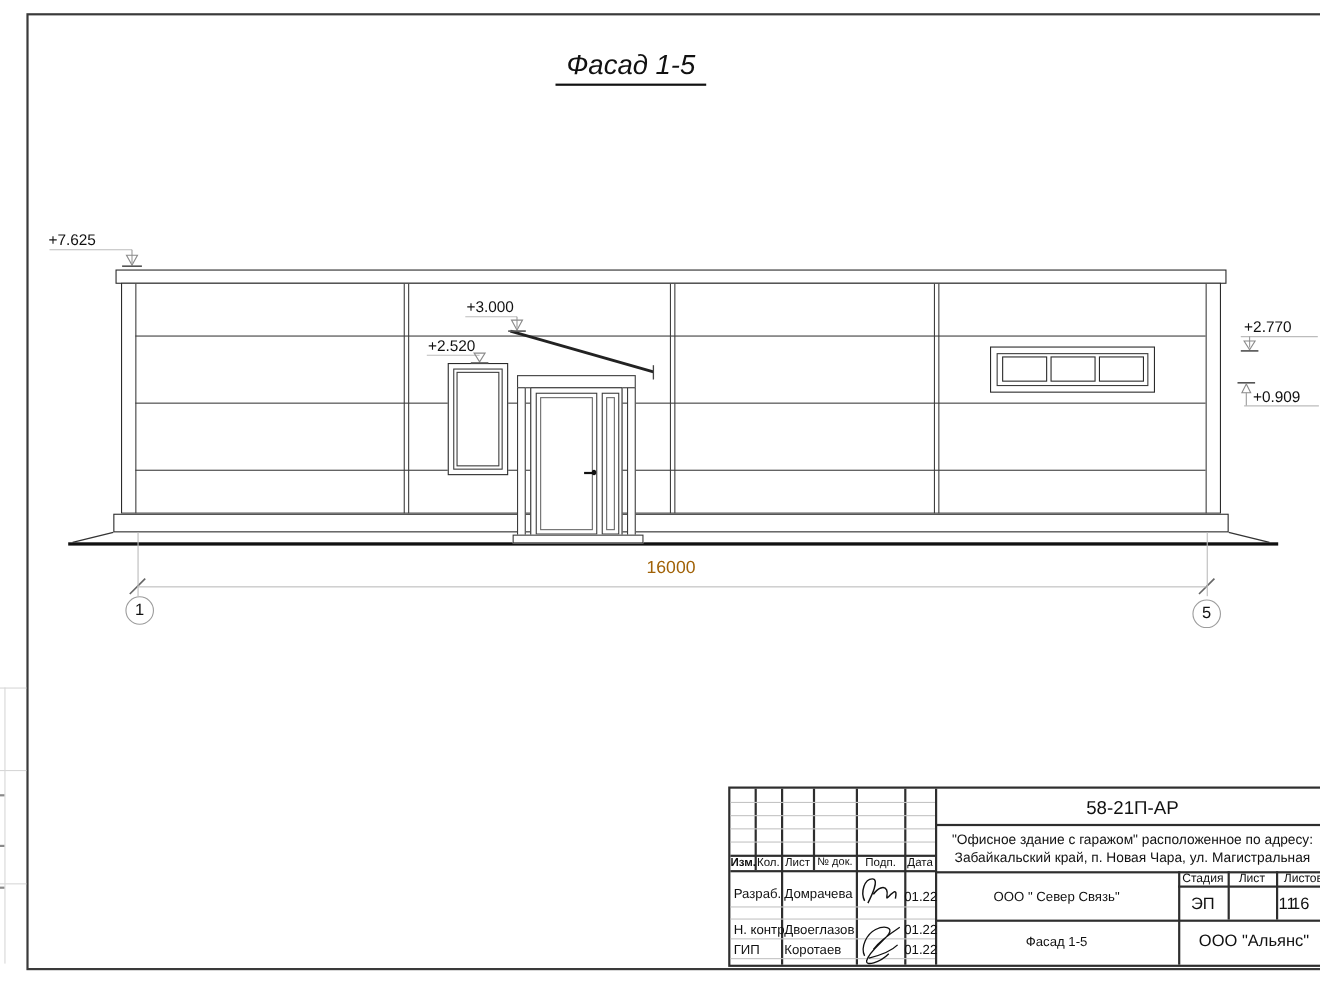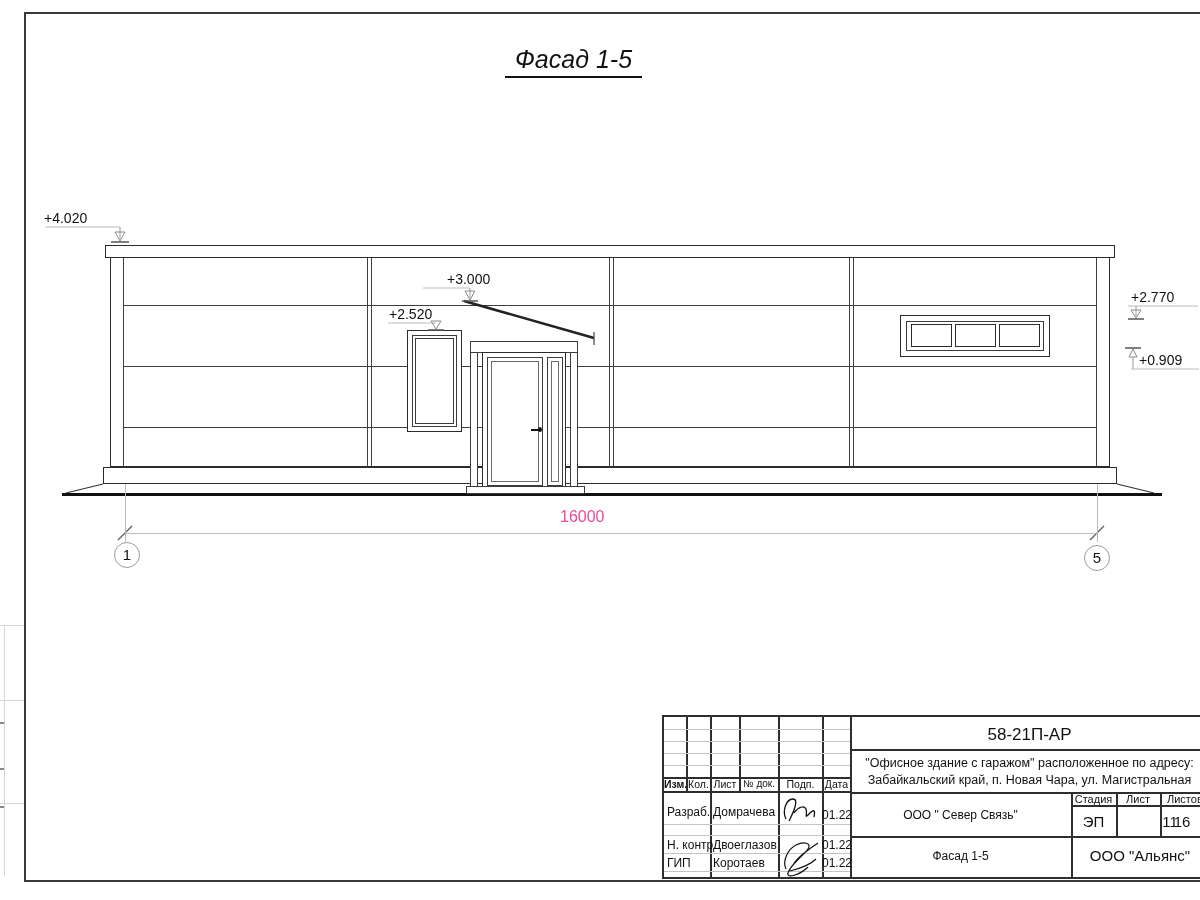--- a/index.html
+++ b/index.html
@@ -7,21 +7,21 @@
        font-family:"Liberation Sans", sans-serif;color:#1a1a1a;}
   .abs{position:absolute;}
   .box{position:absolute;border:1.3px solid #2b2b2b;background:#fff;box-sizing:border-box;}
   .thin{border-width:1px;border-color:#3c3c3c;}
   .hline{position:absolute;height:1px;background:#3f3f3f;}
   .vline{position:absolute;width:1px;background:#3f3f3f;}
   .lite{background:#bcbcbc;}
   .xlite{background:#d7d7d7;}
   .joint{position:absolute;width:5px;border-left:1px solid #3f3f3f;border-right:1px solid #3f3f3f;box-sizing:border-box;}
   .elev{position:absolute;font-size:14px;color:#111;white-space:nowrap;}
-  .dimtxt{position:absolute;font-size:16px;color:#ec4899;}
+  .dimtxt{position:absolute;font-size:16px;color:#a16207;text-align:center;}
   .axis{position:absolute;width:24px;height:24px;border:1px solid #9c9c9c;border-radius:50%;
         background:#fff;text-align:center;line-height:24px;font-size:15px;color:#111;}
   .ttl{position:absolute;font-style:italic;font-size:25px;color:#111;
        border-bottom:2px solid #111;padding:0 10px 2px 10px;}
   
   .tb-txt{position:absolute;color:#111;white-space:nowrap;}
   .c{text-align:center;}
   .tb-dark{background:#2e2e2e;}
   .tb-lite{background:#c4c4c4;}
   svg{display:block;}
@@ -114,22 +114,22 @@
 
   <line x1="1125" y1="348" x2="1141" y2="348" stroke="#555" stroke-width="1.5"></line>
   <polygon points="1129,357 1137,357 1133,349" fill="none" stroke="#8a8a8a" stroke-width="1"></polygon>
   <line x1="1133" y1="357" x2="1133" y2="369" stroke="#9a9a9a" stroke-width="1"></line>
   <line x1="1131" y1="369" x2="1199" y2="369" stroke="#bcbcbc" stroke-width="1"></line>
 
   <line x1="118" y1="540" x2="132" y2="526" stroke="#666" stroke-width="1.5"></line>
   <line x1="1090" y1="540" x2="1104" y2="526" stroke="#666" stroke-width="1.5"></line>
 </svg>
 
-<div class="elev" style="left:44px;top:210px;">+4.020</div>
-<div class="elev" style="left:424px;top:271px;margin-left:23px;">+3.000</div>
+<div class="elev" style="left:44px;top:210px;">+7.625</div>
+<div class="elev" style="left:424px;top:271px;">+3.000</div>
 <div class="elev" style="left:389px;top:306px;">+2.520</div>
 <div class="elev" style="left:1131px;top:289px;">+2.770</div>
 <div class="elev" style="left:1139px;top:352px;">+0.909</div>
 
 <div class="vline lite" style="left:125px;top:484px;height:58px;"></div>
 <div class="vline lite" style="left:1097px;top:484px;height:58px;"></div>
 <div class="hline lite" style="left:125px;top:533px;width:972px;"></div>
 <div class="dimtxt" style="left:560px;top:508px;width:100px;">16000</div>
 <div class="axis" style="left:114px;top:542px;">1</div>
 <div class="axis" style="left:1084px;top:545px;">5</div>

